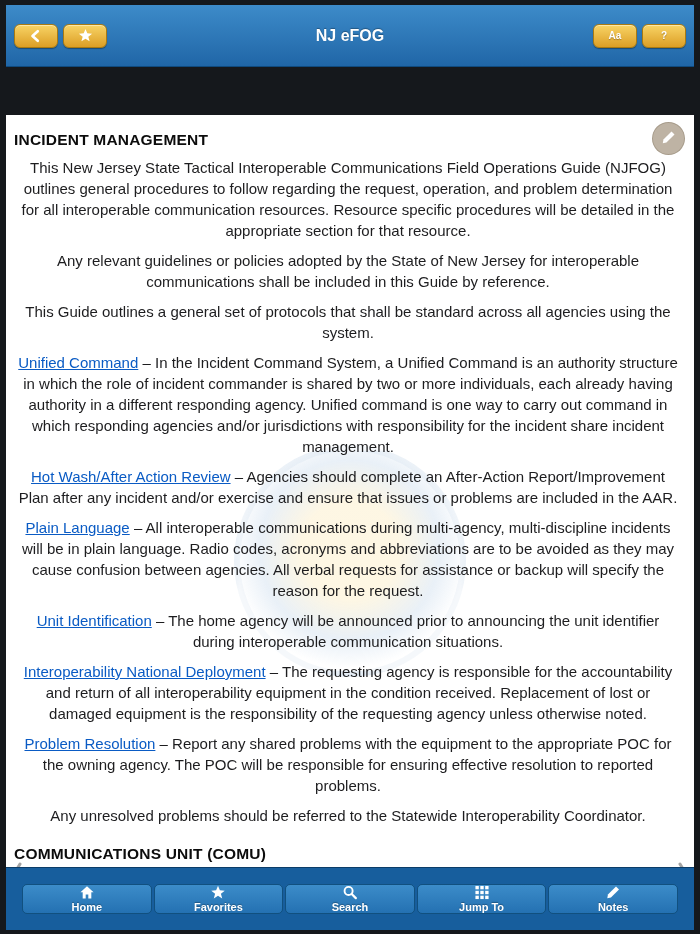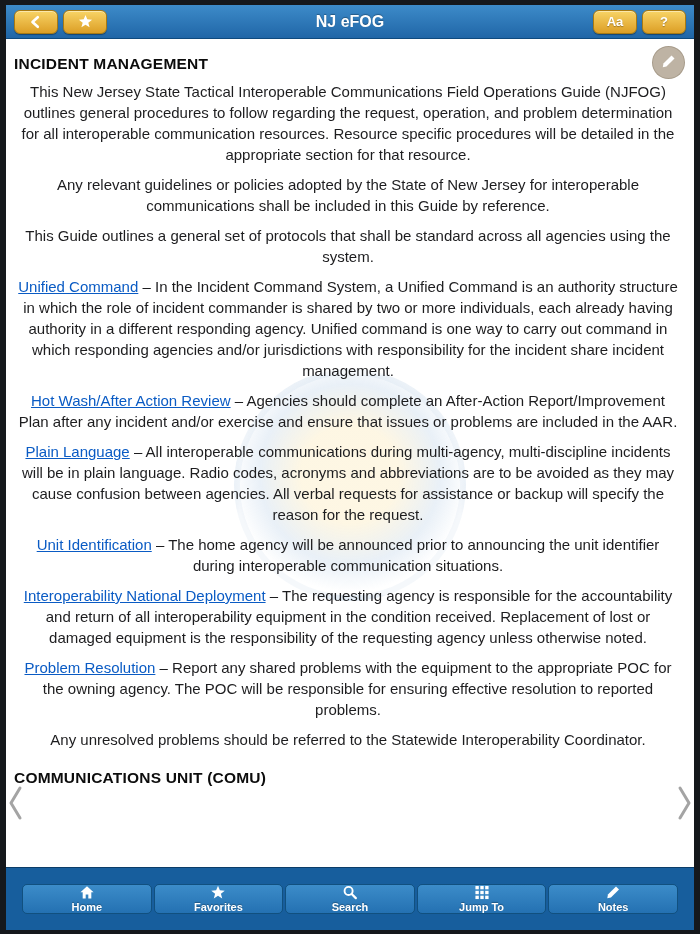--- a/index.html
+++ b/index.html
@@ -2,34 +2,34 @@
 <html><head>
 <meta charset="utf-8">
 <style>
   html,body{margin:0;padding:0;width:700px;height:934px;overflow:hidden;
     font-family:"Liberation Sans", sans-serif;background:#15181c;}
   .device{position:relative;width:700px;height:934px;background:#15181c;}
   .app{position:absolute;left:6px;right:6px;top:5px;bottom:4px;display:flex;flex-direction:column;}
 
   
   .header{height:33px;flex:0 0 33px;background:linear-gradient(#3d8bc9,#2066a7);
-    border-bottom:1px solid #0f4a7e;display:flex;align-items:center;padding:0 8px;position:relative;}
+    border-bottom:1px solid #0f4a7e;display:flex;align-items:center;padding:14px 8px;position:relative;}
   .hgroup{display:flex;gap:5px;z-index:2;}
   .hgroup.right{margin-left:auto;}
   .hbtn{width:44px;height:24px;border-radius:6px;cursor:pointer;
     background:linear-gradient(#f8d466,#dc9e25);border:1px solid #a87a12;
     box-shadow:0 1px 1px rgba(0,0,0,.35), inset 0 1px 0 rgba(255,255,255,.45);
     display:flex;align-items:center;justify-content:center;color:#fff;font-weight:bold;padding:0;}
   .hbtn svg{display:block;}
-  .hbtn .glyph{color:#fff;font-size:13px;font-weight:bold;line-height:1;text-shadow:0 1px 1px rgba(0,0,0,.3);}
+  .hbtn .glyph{color:#fff;font-size:10px;font-weight:bold;line-height:1;text-shadow:0 1px 1px rgba(0,0,0,.3);}
   .htitle{position:absolute;left:0;right:0;text-align:center;color:#fff;font-size:16px;
     font-weight:bold;text-shadow:0 -1px 1px rgba(0,0,0,.3);pointer-events:none;}
 
   
-  .content{flex:1;background:#ffffff;position:relative;overflow:hidden;padding:6px 12px 0 8px;}
+  .content{flex:1;background:#ffffff;position:relative;overflow:hidden;padding:6px 12px 0 8px;margin-top:48px;}
   .watermark{position:absolute;left:50%;top:330px;transform:translateX(-50%);
     width:220px;height:220px;border-radius:50%;pointer-events:none;
     background:radial-gradient(circle at 50% 45%, rgba(247,203,84,.16) 0 30%, rgba(40,110,180,.10) 55%, transparent 72%);
     border:6px solid rgba(60,120,185,.05);}
   .doc{position:relative;z-index:1;font-size:15px;line-height:21px;color:#1d1d1f;}
   .doc-h{font-size:15.5px;font-weight:bold;color:#0c0c0c;margin:17px 0 7px;letter-spacing:.2px;}
   .doc-h.first{margin-top:8px;}
   .doc p{margin:0 0 9px;text-align:center;}
   .doc a{color:#0a5bc4;text-decoration:underline;cursor:pointer;}
 

